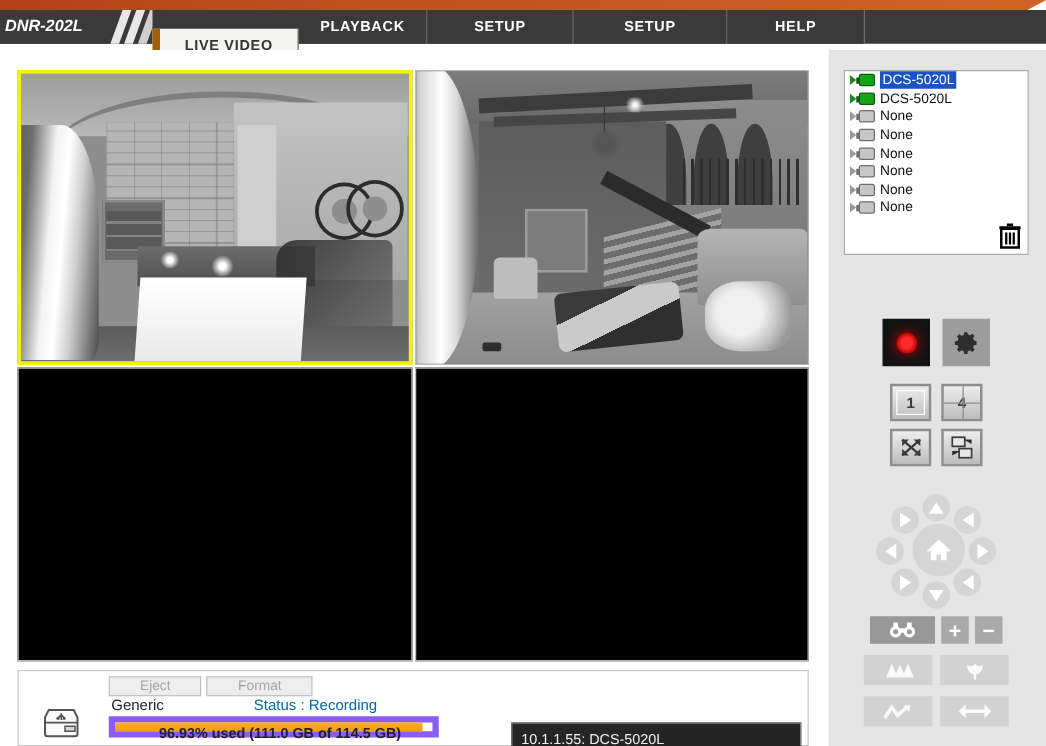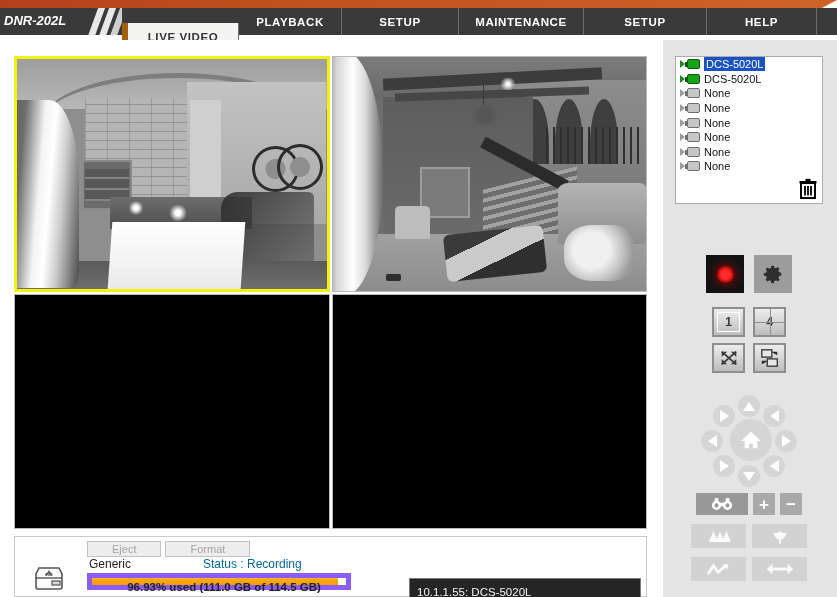--- a/index.html
+++ b/index.html
@@ -274,21 +274,20 @@
       <div class="logo-area">
         <span class="logo-text">DNR-202L</span>
         <span class="slash s1"></span>
         <span class="slash s2"></span>
         <span class="slash s3"></span>
       </div>
       <div class="nav-tabs">
         <div class="nav-tab nav-w1 active">LIVE VIDEO</div>
         <div class="nav-tab nav-w2">PLAYBACK</div>
         <div class="nav-tab nav-w3">SETUP</div>
-        <div class="nav-tab nav-w4">MAINTENANCE</div>
         <div class="nav-tab nav-w5">SETUP</div>
         <div class="nav-tab nav-w6">HELP</div>
       </div>
     </div>
   </div>
 
   <div class="main">
 
     <div class="video-grid">
 

